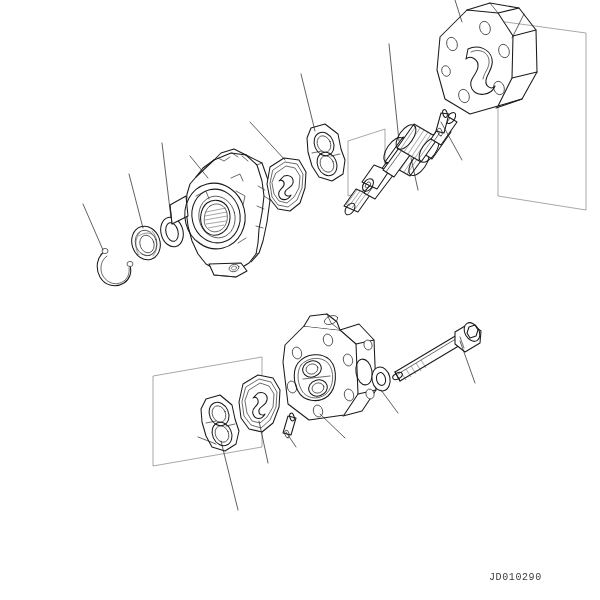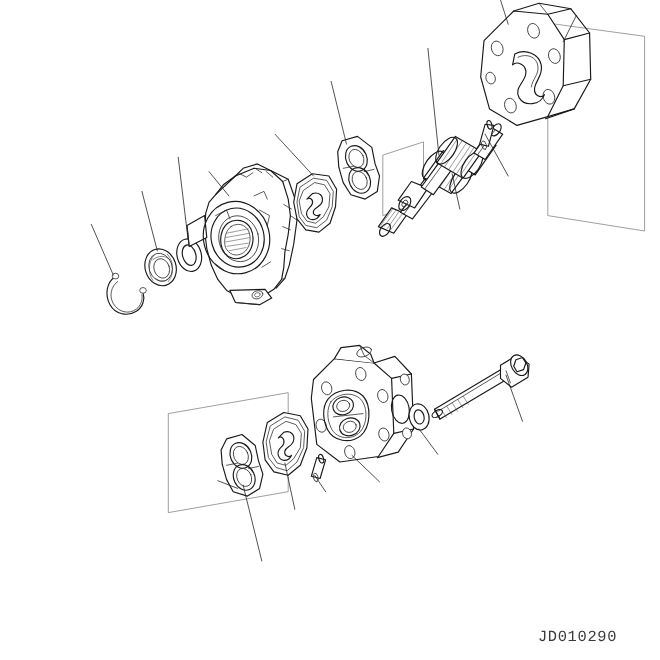--- a/index.html
+++ b/index.html
@@ -27,21 +27,21 @@
   #diagram-svg {
     display: block;
     width: 600px;
     height: 600px;
   }
   .drawing-number {
     position: absolute;
     left: 489px;
     top: 572px;
     font-family: "Liberation Mono", monospace;
-    font-size: 14px;
+    font-size: 10px;
     letter-spacing: 0.6px;
     color: #3a3a3a;
     white-space: nowrap;
   }
   
   .ln  { fill: none; stroke: #1a1a1a; stroke-width: 1.05; stroke-linejoin: round; stroke-linecap: round; }
   .ln-t{ fill: none; stroke: #2b2b2b; stroke-width: 0.7;  stroke-linejoin: round; stroke-linecap: round; }
   .ln-h{ fill: none; stroke: #3d3d3d; stroke-width: 0.55; stroke-linejoin: round; stroke-linecap: round; }
   .fillw { fill: #ffffff; stroke: #1a1a1a; stroke-width: 1.05; stroke-linejoin: round; }
   .fillw-t { fill: #ffffff; stroke: #2b2b2b; stroke-width: 0.72; stroke-linejoin: round; }

